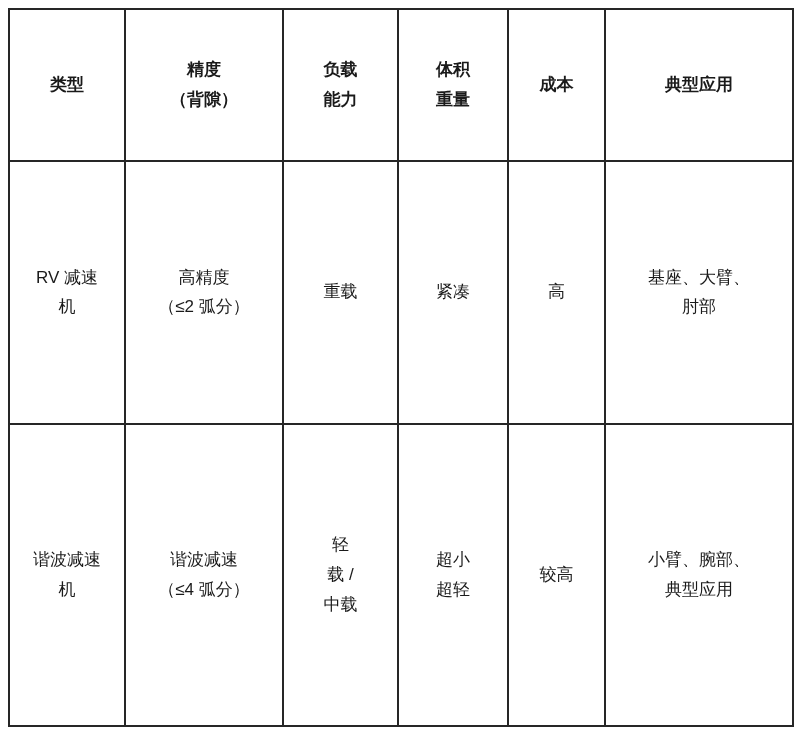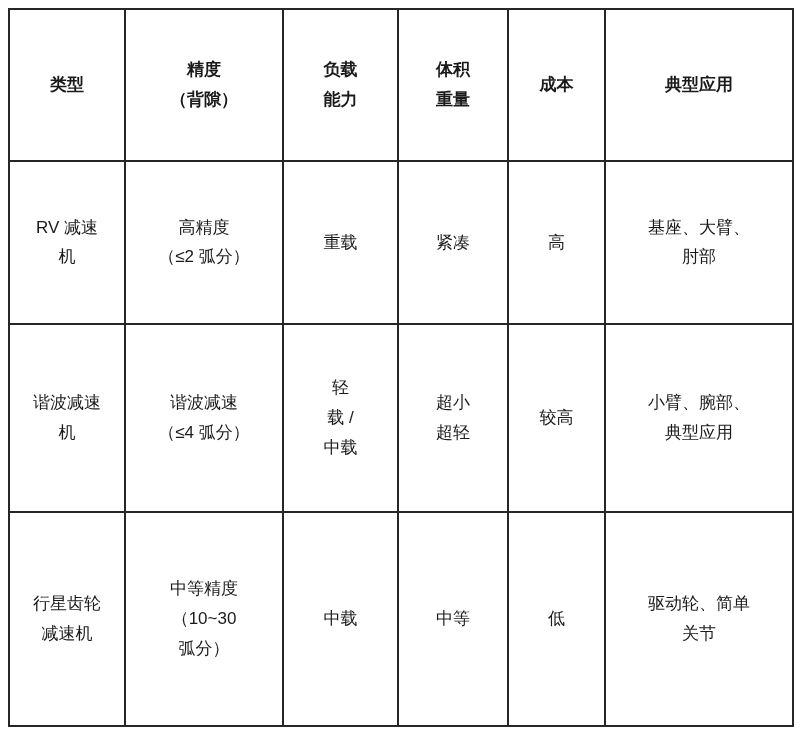--- a/index.html
+++ b/index.html
@@ -137,39 +137,15 @@
           <span class="cell-line">超轻</span>
         </td>
         <td>
           <span class="cell-line">较高</span>
         </td>
         <td>
           <span class="cell-line">小臂、腕部、</span>
           <span class="cell-line">典型应用</span>
         </td>
       </tr>
-      <tr class="body-row-2">
-        <td>
-          <span class="cell-line">行星齿轮</span>
-          <span class="cell-line">减速机</span>
-        </td>
-        <td>
-          <span class="cell-line">中等精度</span>
-          <span class="cell-line">（10~30</span>
-          <span class="cell-line">弧分）</span>
-        </td>
-        <td>
-          <span class="cell-line">中载</span>
-        </td>
-        <td>
-          <span class="cell-line">中等</span>
-        </td>
-        <td>
-          <span class="cell-line">低</span>
-        </td>
-        <td>
-          <span class="cell-line">驱动轮、简单</span>
-          <span class="cell-line">关节</span>
-        </td>
-      </tr>
     </tbody>
   </table>
 </div>
 
 </body></html>

